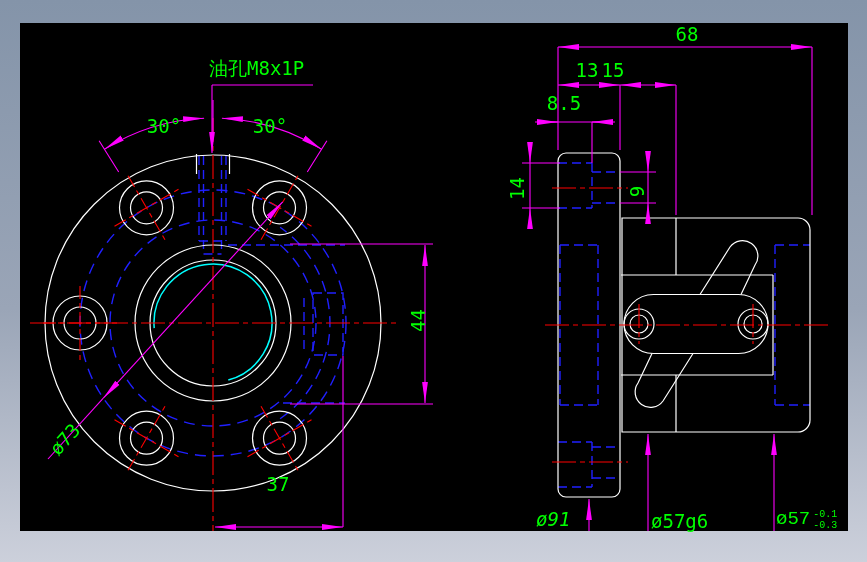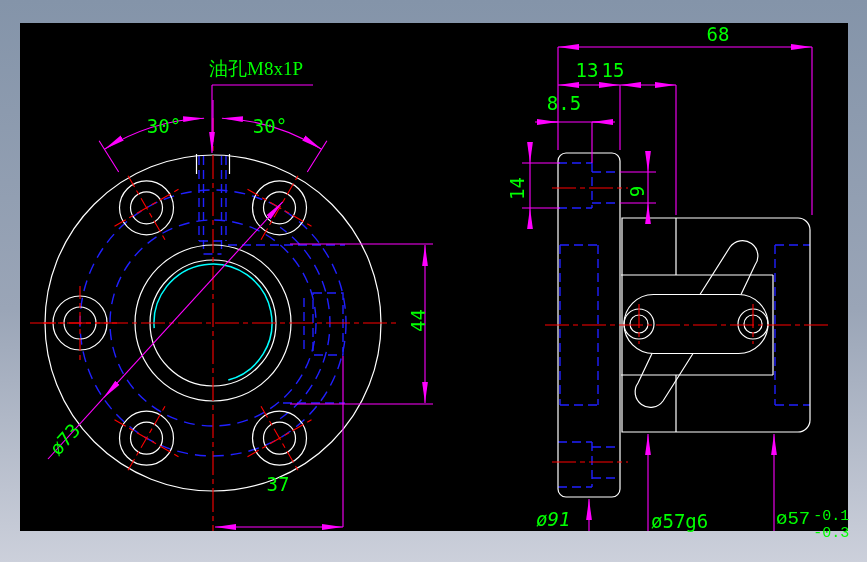--- a/index.html
+++ b/index.html
@@ -13,21 +13,21 @@
     background:var(--c-background,#000);
   }
   #canvas svg{position:absolute;left:0;top:0;}
   .dimtext{
     position:absolute;color:var(--c-dim_text,#0f0);font-size:19px;line-height:1;
     white-space:nowrap;text-align:center;letter-spacing:0px;
   }
   .rot90{transform:rotate(-90deg);transform-origin:center;}
   .rot48{transform:rotate(-48deg);transform-origin:center;}
   .tolwrap{display:inline-flex;align-items:flex-start;}
-  .tolstack{display:inline-flex;flex-direction:column;font-size:15px;line-height:1.1;margin-left:3px;margin-top:-1px;}
+  .tolstack{display:inline-flex;flex-direction:column;font-size:10px;line-height:1.1;margin-left:3px;margin-top:-1px;}
   
   .out{stroke:var(--c-outline,#fff);stroke-width:1.2;fill:none;}
   .hid{stroke:var(--c-hidden,#2020ff);stroke-width:1.4;fill:none;stroke-dasharray:9 5;}
   .hidc{stroke:var(--c-hidden,#2020ff);stroke-width:1.4;fill:none;stroke-dasharray:11 7;}
   .cl{stroke:var(--c-centerline,#f00);stroke-width:1.1;fill:none;stroke-dasharray:24 4 5 4;}
   .clx{stroke:var(--c-centerline,#f00);stroke-width:1.1;fill:none;stroke-dasharray:13 4 5 4;}
   .dim{stroke:var(--c-dimension,#f0f);stroke-width:1.1;fill:none;}
   .hl{stroke:var(--c-highlight,#0ff);stroke-width:1.5;fill:none;}
 </style>
 </head>
@@ -154,28 +154,28 @@
         <line class="dim" x1="569" y1="509" x2="569" y2="476" marker-end="url(#arw)"></line>
         <path class="dim" d="M530 509 H570"></path>
         <line class="dim" x1="628" y1="509" x2="628" y2="411" marker-end="url(#arw)"></line>
         <path class="dim" d="M628 509 H692"></path>
         <line class="dim" x1="754" y1="509" x2="754" y2="411" marker-end="url(#arw)"></line>
         <path class="dim" d="M754 509 H820"></path>
       </g>
     </g>
   </svg>
 
-  <span class="dimtext" style="left:189px;top:36px;font-family:Liberation Serif, serif;">油孔M8x1P</span>
+  <span class="dimtext" style="left:189px;top:36px;">油孔M8x1P</span>
   <span class="dimtext" style="left:122px;top:94px;width:44px;">30°</span>
   <span class="dimtext" style="left:228px;top:94px;width:44px;">30°</span>
   <span class="dimtext rot90" style="left:377px;top:288px;width:42px;">44</span>
   <span class="dimtext" style="left:238px;top:452px;width:40px;">37</span>
   <span class="dimtext rot48" style="left:15px;top:407px;width:60px;">ø73</span>
 
-  <span class="dimtext" style="left:678px;top:2px;width:40px;">68</span>
+  <span class="dimtext" style="left:647px;top:2px;width:40px;">68</span>
   <span class="dimtext" style="left:547px;top:38px;width:40px;">13</span>
   <span class="dimtext" style="left:573px;top:38px;width:40px;">15</span>
   <span class="dimtext" style="left:522px;top:71px;width:44px;text-align:center;">8.5</span>
   <span class="dimtext rot90" style="left:476px;top:156px;width:42px;">14</span>
   <span class="dimtext rot90" style="left:596px;top:159px;width:42px;">9</span>
   <span class="dimtext" style="left:516px;top:487px;font-style:italic;">ø91</span>
   <span class="dimtext" style="left:631px;top:489px;">ø57g6</span>
   <span class="dimtext tolwrap" style="left:756px;top:487px;font-family:Liberation Mono, monospace;">
       <span>ø57</span>
       <span class="tolstack">

